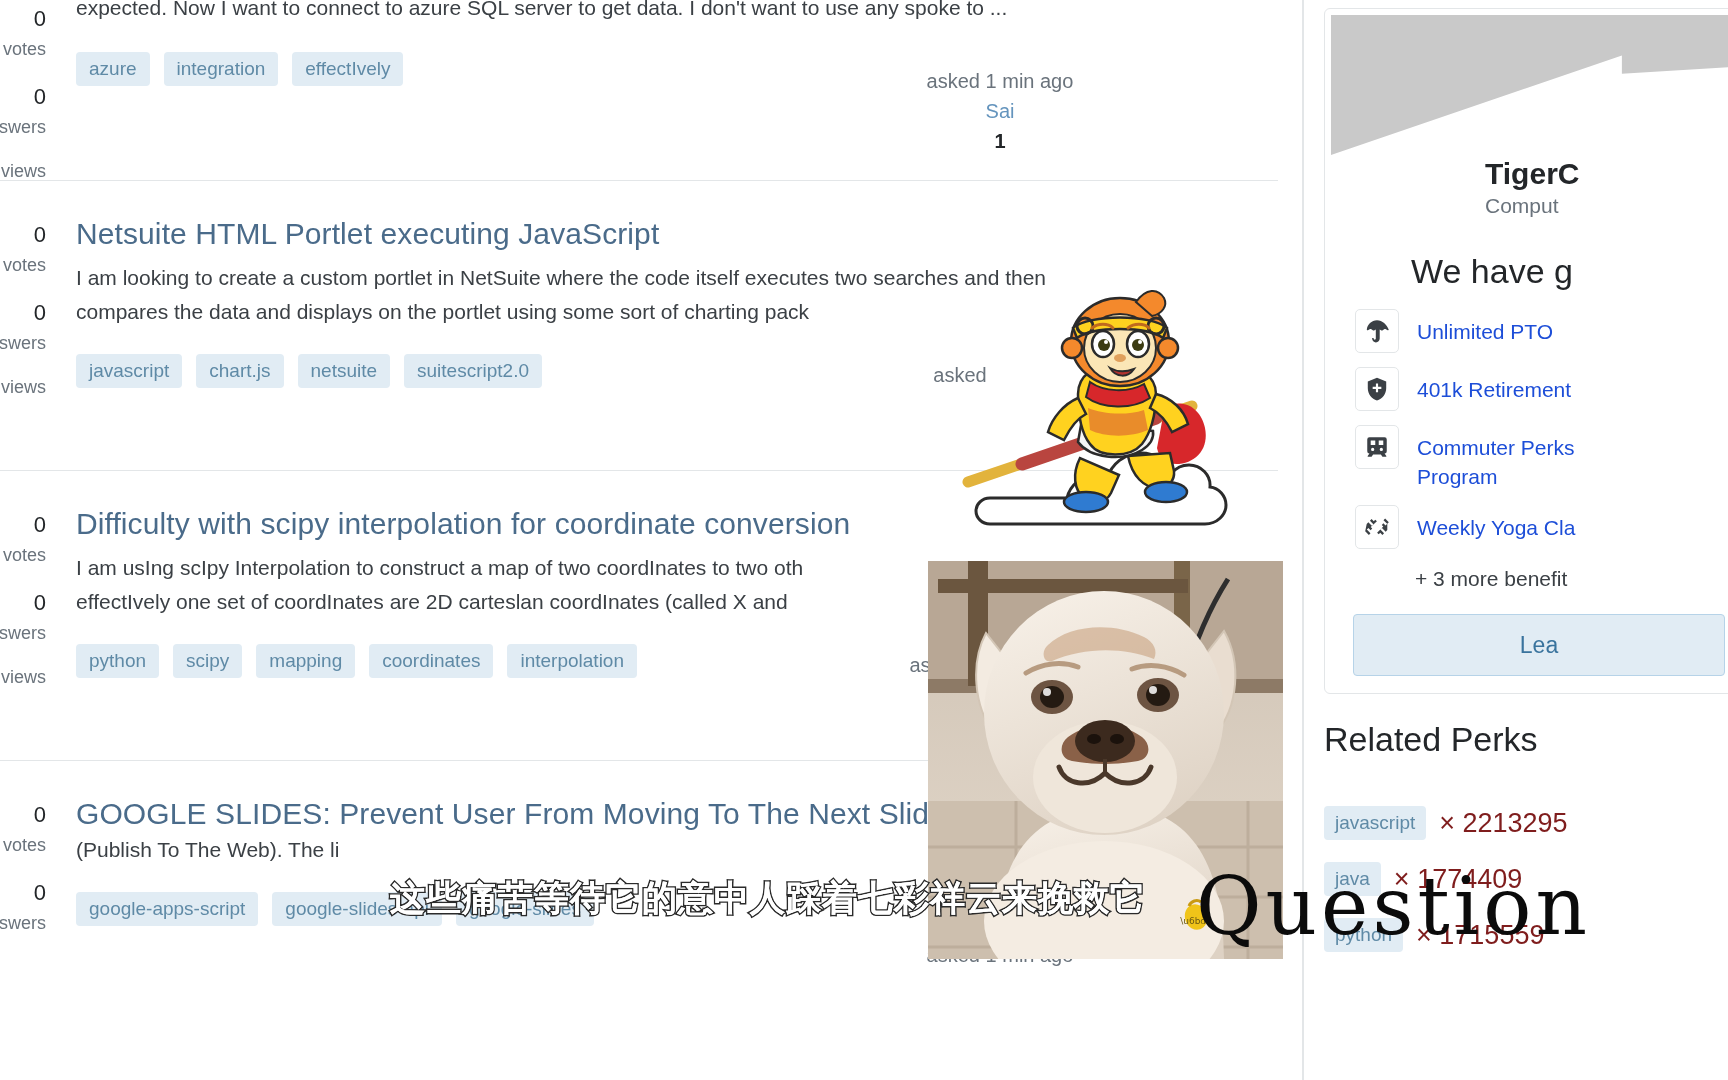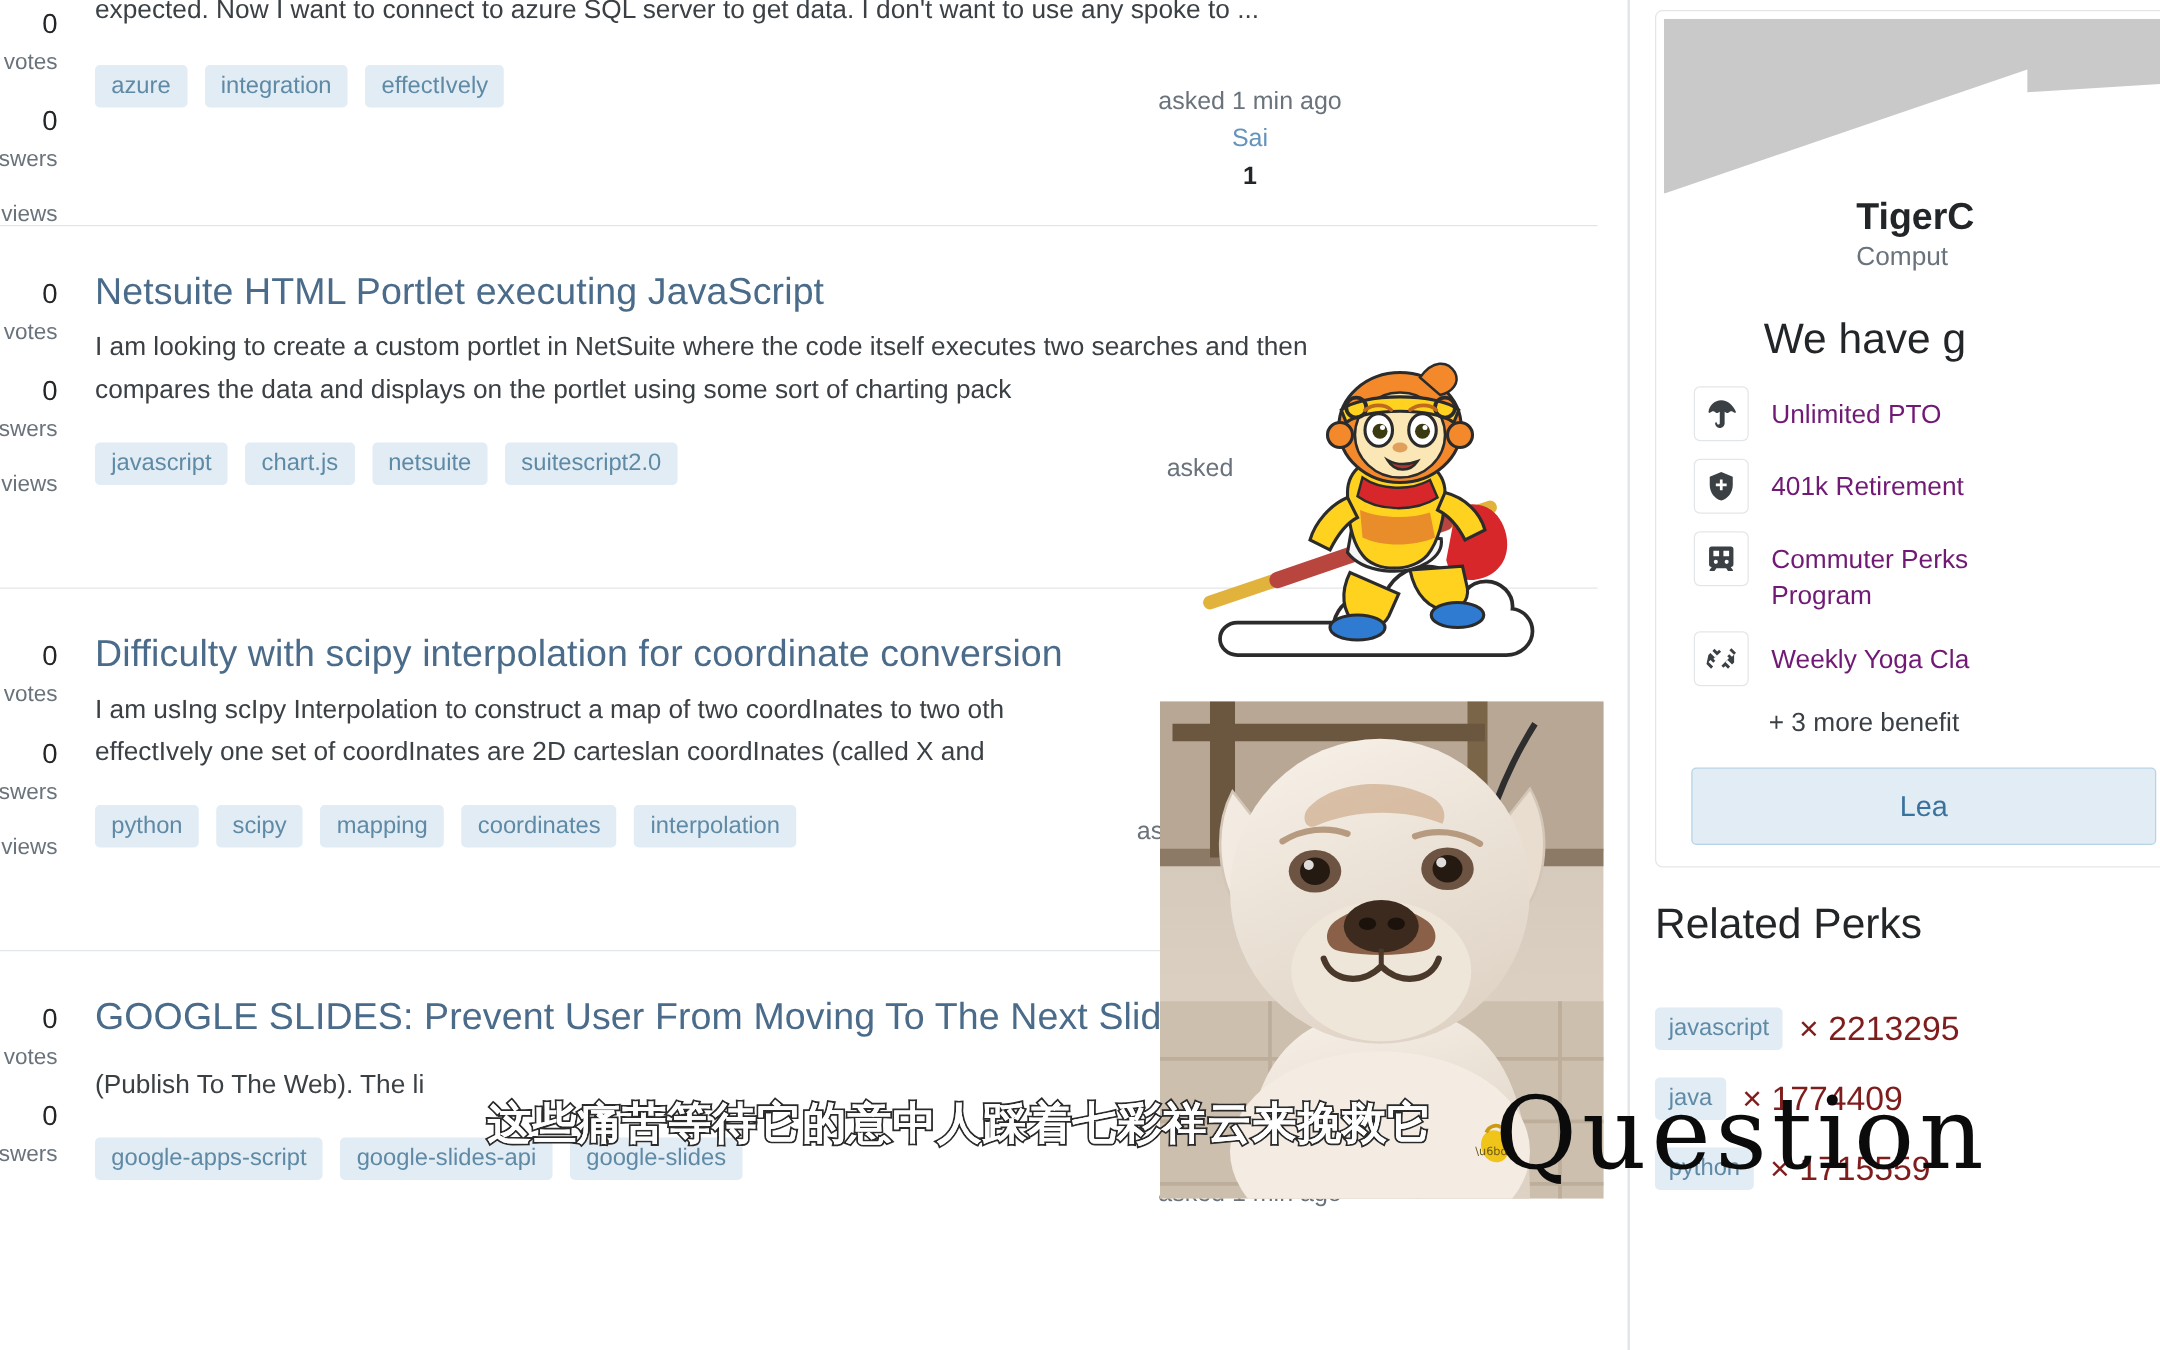--- a/index.html
+++ b/index.html
@@ -50,21 +50,21 @@
               background:#fff; border-radius:6px; }
   .job-name { position:absolute; left: 160px; top: 148px; font-size: 30px; font-weight: 700;
               color:#232629; white-space:nowrap; }
   .job-sub { position:absolute; left: 160px; top: 185px; font-size: 21px; color:#6a737c; white-space:nowrap; }
   .job-head { position:absolute; left: 86px; top: 243px; font-size: 34px; color:#232629; white-space:nowrap; }
 
   .benefit { position:absolute; left: 30px; display:flex; align-items:flex-start; gap: 18px; }
   .ben-ico { width: 44px; height: 44px; border:1px solid #e3e6e8; border-radius:5px;
              display:flex; align-items:center; justify-content:center; flex: 0 0 44px; background:#fff; }
   .ben-ico svg { width:26px; height:26px; fill:#3b4045; }
-  .ben-txt { font-size: 21px; color:#701a75; line-height: 1.4; padding-top: 8px; white-space:nowrap; }
+  .ben-txt { font-size: 21px; color:#1d4ed8; line-height: 1.4; padding-top: 8px; white-space:nowrap; }
   .ben-more { position:absolute; left: 90px; font-size: 21px; color:#3b4045; white-space:nowrap; }
 
   .learn-btn { position:absolute; left: 28px; top: 605px; width: 372px; height: 62px;
                background:#e1ecf4; border:1px solid #b6d3e8; border-radius:4px;
                color:#39739d; font-size: 23px; display:flex; align-items:center; justify-content:center; }
 
   .rt-title { position:absolute; left: 22px; top: 720px; font-size: 34px; color:#232629; }
   .rt-row { position:absolute; left: 22px; display:flex; align-items:center; gap: 13px; }
   .rt-tag { background:#e1ecf4; color:#5f8aa6; font-size: 19px; padding: 7px 11px 8px;
             border-radius:4px; line-height:1; }
@@ -194,21 +194,21 @@
             <div class="num">0</div>
             <div class="lbl">votes</div>
           </div>
         <div class="grp">
             <div class="num">0</div>
             <div class="lbl">answers</div>
           </div>
       </div>
       <div class="summary" style="top:36px;">
         <a class="q-title" style="display:block;text-decoration:none;">GOOGLE SLIDES: Prevent User From Moving To The Next Slide</a>
-        <div class="q-excerpt" style="margin-top:20px;">(Publish To The Web). The li</div>
+        <div class="q-excerpt" style="margin-top:2px;">(Publish To The Web). The li</div>
         <div class="tags" style="margin-top:26px;">
           <span class="tag">google-apps-script</span>
           <span class="tag">google-slides-api</span>
           <span class="tag">google-slides</span>
         </div>
       </div>
       <div class="meta" style="left:880px;top:180px;width:240px;">
         <div>asked 1 min ago</div>
       </div>
     </div>

